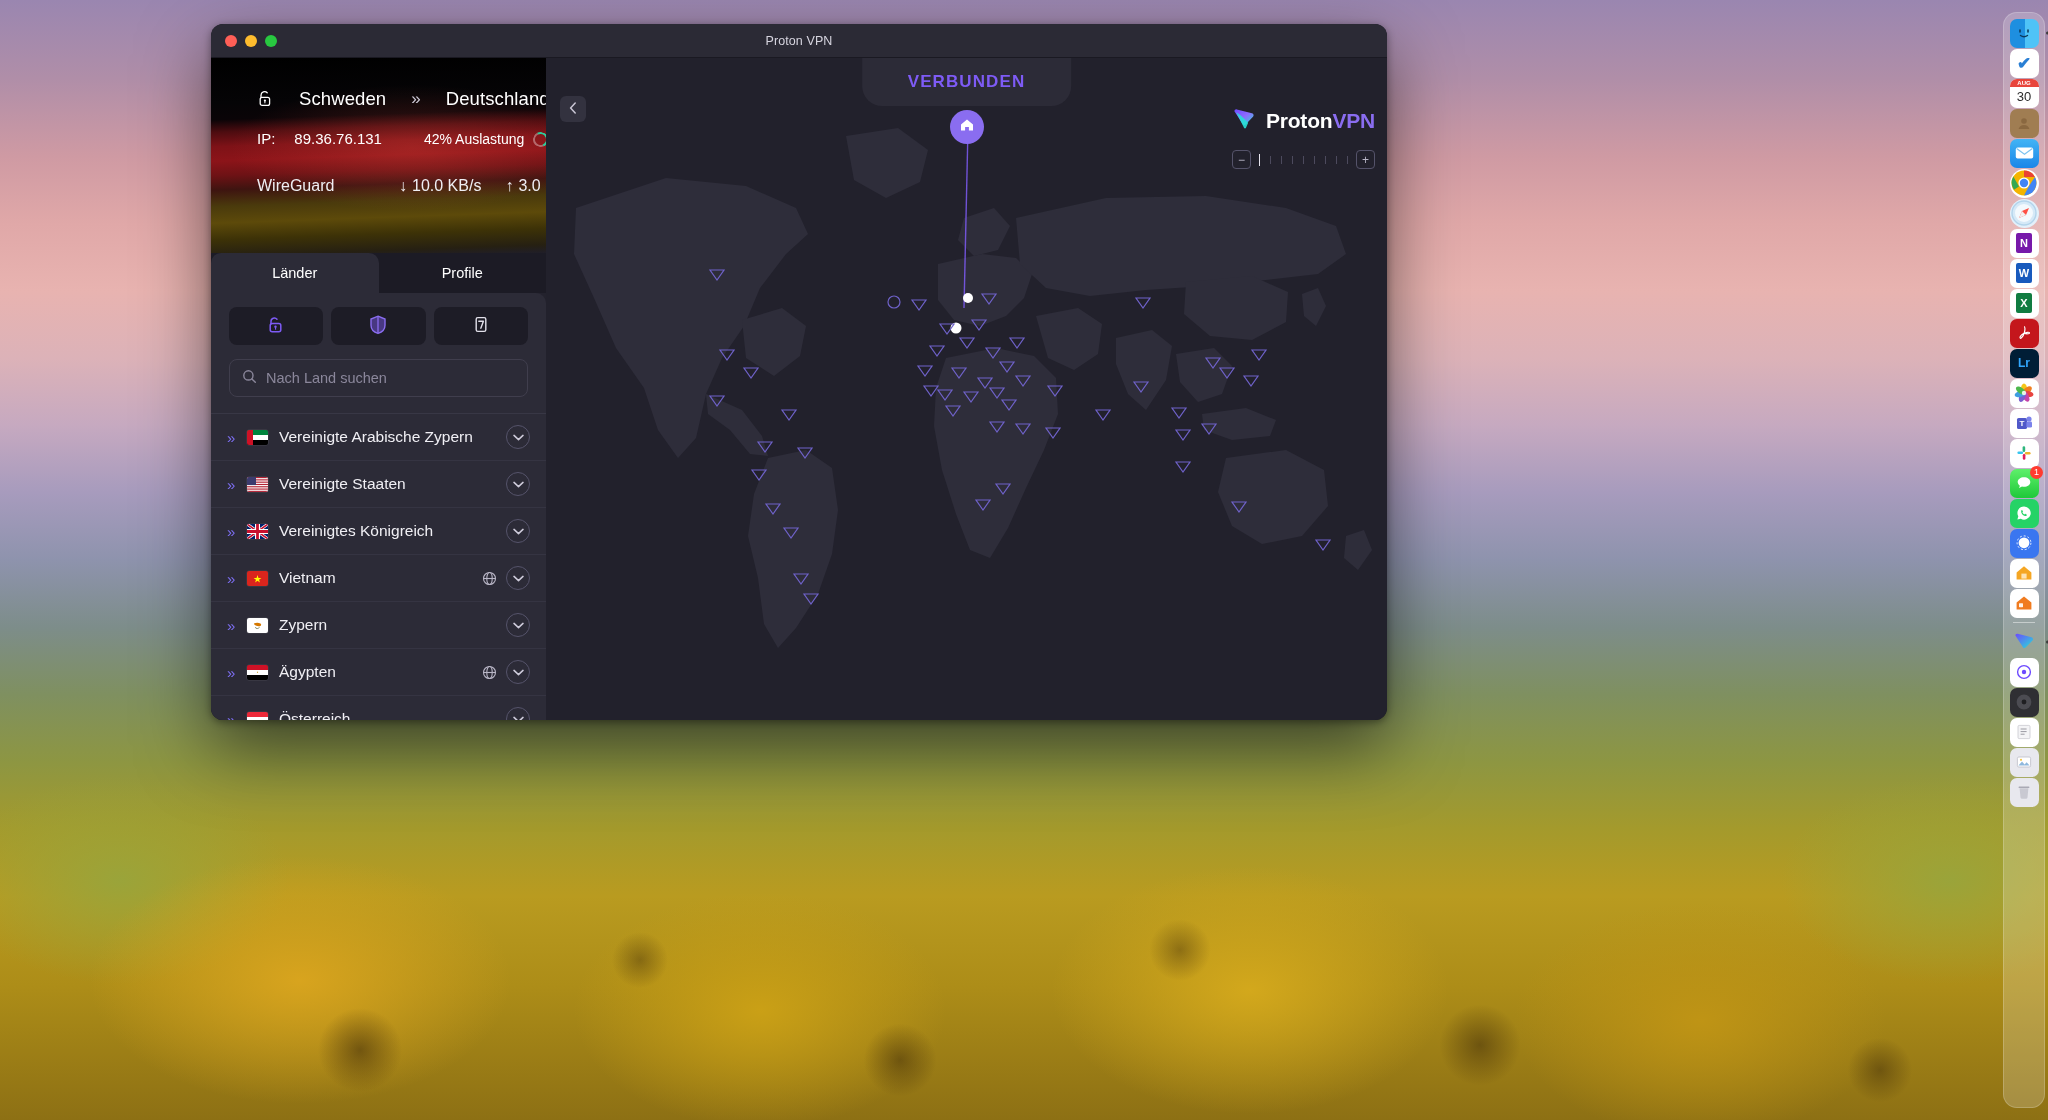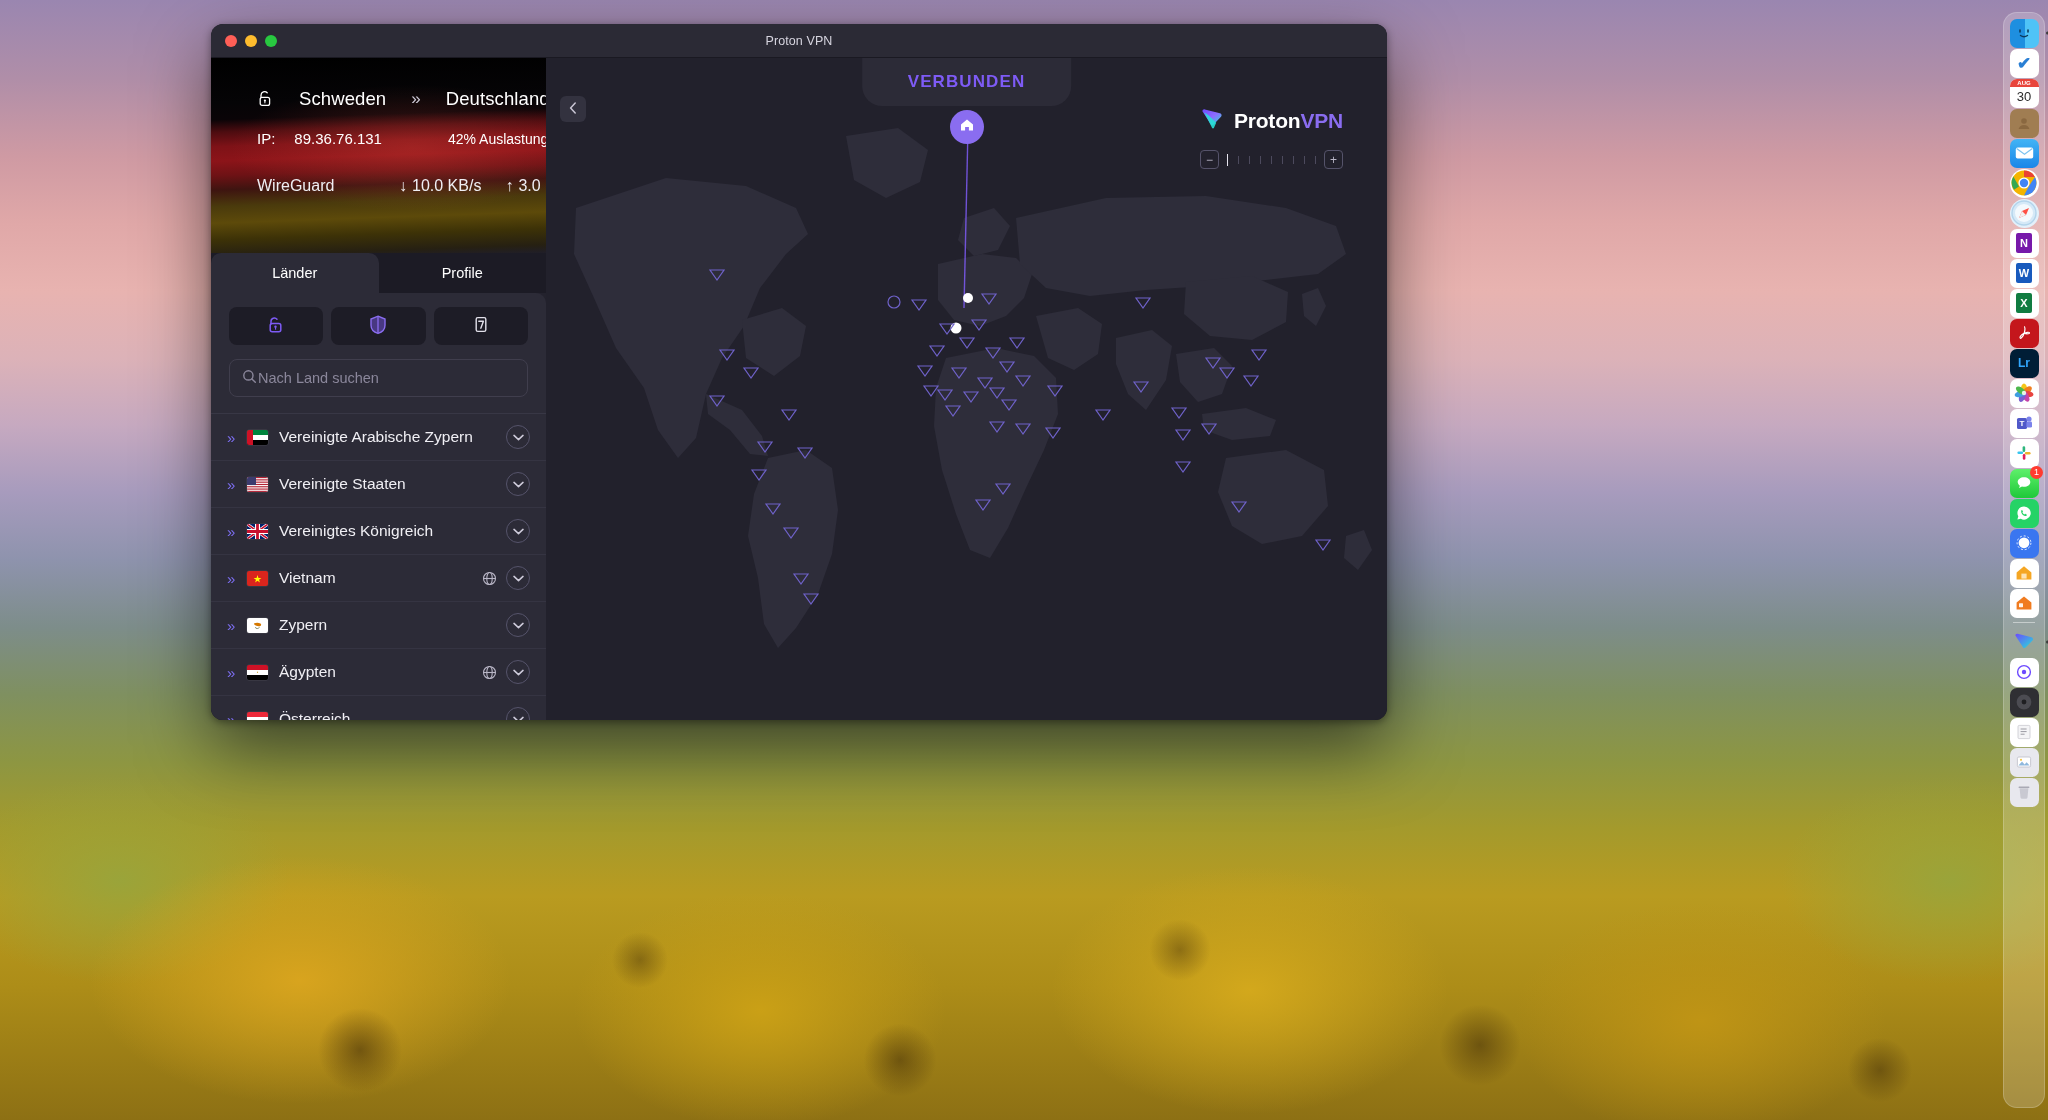--- a/index.html
+++ b/index.html
@@ -126,21 +126,21 @@
   #info-row1, #info-row2 {
     display: flex; align-items: flex-end;
     padding-left: 24px;
     white-space: nowrap;
   }
   #info-row1 { margin-top: 20px; font-size: 15px; color: #fff; }
   #info-row2 { margin-top: 30px; font-size: 16px; color: #efeef3; }
   #ip-label { color: #fff; }
   #ip-value { font-weight: normal; margin-left: 19px; }
   #load-wrap { margin-left: 42px; display: flex; align-items: center; gap: 9px; }
-  #load-text { font-size: 14px; margin-left: 24px; }
+  #load-text { font-size: 14px; }
   .load-ring {
     width: 15px; height: 15px; border-radius: 50%;
     border: 2px solid rgba(255,255,255,.35);
     border-top-color: #2ecc9b; border-right-color: #2ecc9b;
     transform: rotate(20deg);
   }
   #proto { min-width: 112px; }
   .speed { display: inline-flex; align-items: center; gap: 5px; }
   #speed-down { margin-left: 30px; }
   #speed-up { margin-left: 24px; }
@@ -189,21 +189,21 @@
     background: #1d1c26;
     border: none; border-radius: 8px;
     display: flex; align-items: center; justify-content: center;
     cursor: pointer;
   }
   #search-box {
     margin-top: 14px;
     height: 38px;
     border: 1px solid #403e4d;
     border-radius: 8px;
-    display: flex; align-items: center; gap: 1px;
+    display: flex; align-items: center; gap: 9px;
     padding: 0 12px;
     background: transparent;
   }
   #search-input {
     flex: 1; background: transparent; border: none; outline: none;
     color: #d6d4df; font-size: 14.5px;
     font-family: "Liberation Sans", sans-serif;
   }
   #search-input::placeholder { color: #8b879b; }
 
@@ -266,21 +266,21 @@
     color: #7e5bf5; font-size: 17px; font-weight: bold; letter-spacing: 1.1px;
   }
   #home-node {
     position: absolute; left: 50%; top: 52px; transform: translateX(-50%);
     width: 34px; height: 34px; border-radius: 50%;
     background: #8a6df0;
     display: flex; align-items: center; justify-content: center;
     z-index: 6;
   }
   #brand {
-    position: absolute; right: 44px; top: 48px;
+    position: absolute; right: 12px; top: 48px;
     z-index: 5; text-align: right;
   }
   #brand-row { display: flex; align-items: center; gap: 9px; }
   #brand-name { font-size: 21px; font-weight: bold; letter-spacing: -.2px; }
   #brand-name .w { color: #ffffff; }
   #brand-name .p { color: #8a6df0; }
   #zoom-ctl {
     margin-top: 14px;
     display: flex; align-items: center; gap: 8px;
     justify-content: flex-end;

